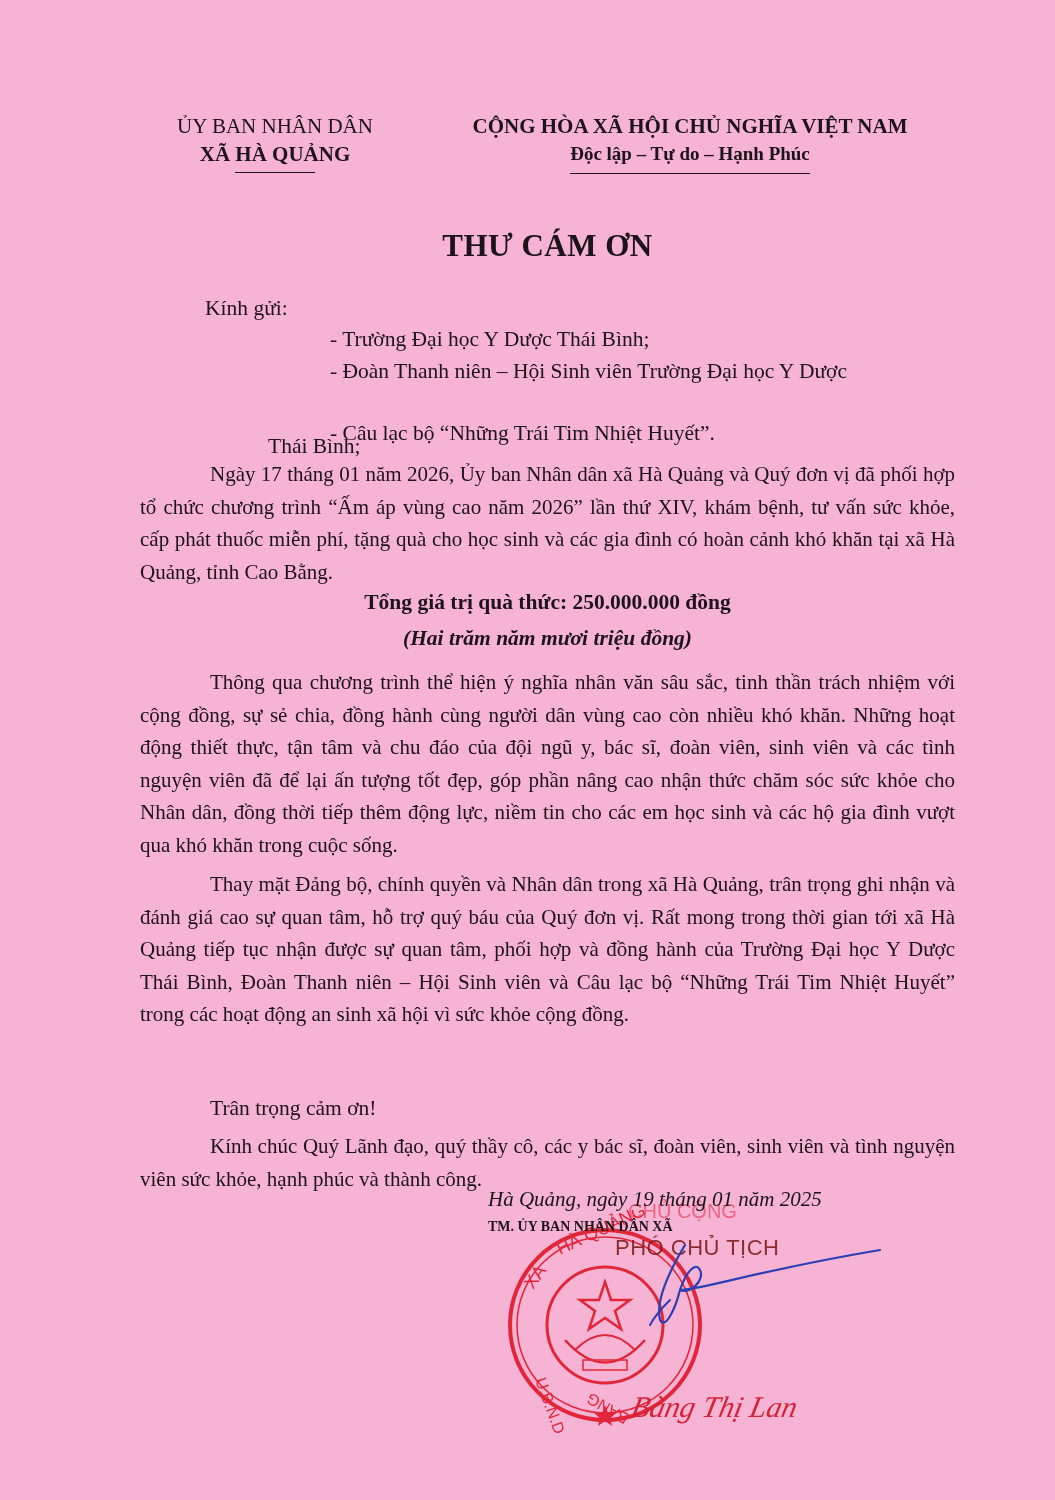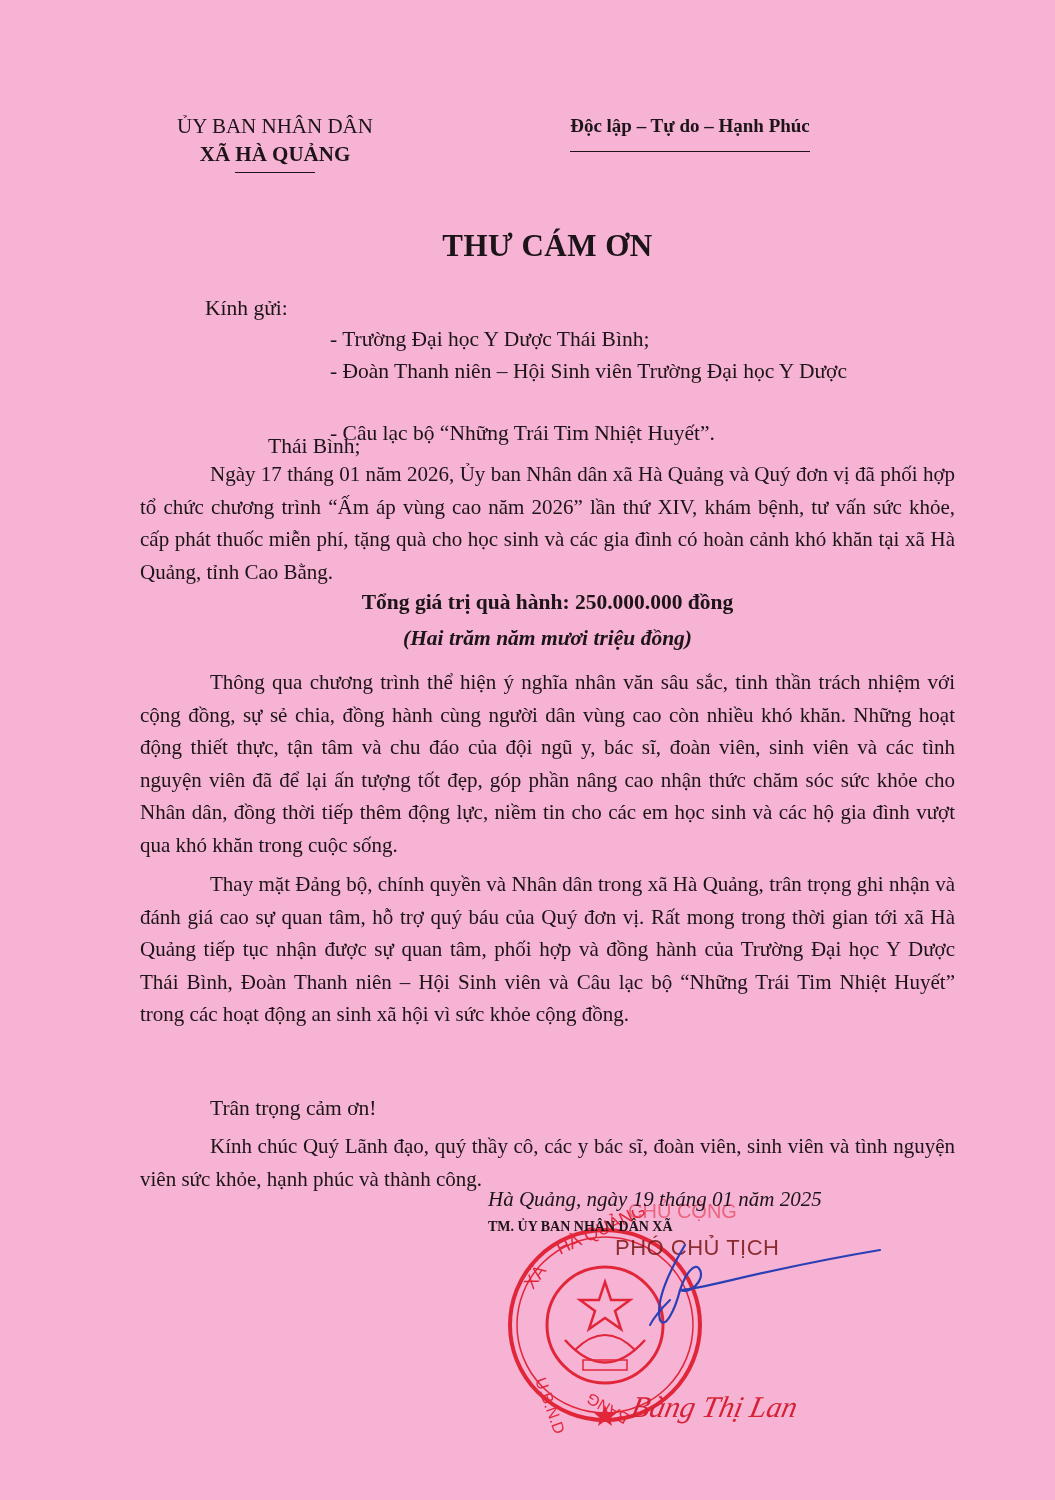--- a/index.html
+++ b/index.html
@@ -14,21 +14,21 @@
     .page { position: absolute; inset: 0; }
     .abs { position: absolute; white-space: nowrap; }
 
     .hdr-left { left: 150px; top: 112px; width: 250px; text-align: center; }
     .hdr-left .l1 { font-size: 21px; line-height: 28px; }
     .hdr-left .l2 { font-size: 21px; font-weight: bold; line-height: 28px; }
     .hdr-left .rule { width: 80px; height: 1px; background: #1c1418; margin: 4px auto 0; }
 
     .hdr-right { left: 430px; top: 112px; width: 520px; text-align: center; }
     .hdr-right .l1 { font-size: 21px; font-weight: bold; line-height: 28px; }
-    .hdr-right .l2 { font-size: 19px; font-weight: bold; line-height: 28px; display: inline-block; border-bottom: 1.5px solid #1c1418; padding-bottom: 11px; }
+    .hdr-right .l2 { font-size: 19px; font-weight: bold; line-height: 28px; display: inline-block; border-bottom: 1.5px solid #1c1418; padding-bottom: 5px; }
 
     .title { left: 0; width: 1095px; top: 228px; text-align: center; font-size: 31px; font-weight: bold; letter-spacing: 0.5px; }
 
     .txt { font-size: 21.5px; line-height: 32px; }
     .para { left: 140px; width: 815px; font-size: 21px; line-height: 32.5px; text-align: justify; white-space: normal; }
     .para .indent { display: inline-block; width: 70px; }
     .center { left: 140px; width: 815px; text-align: center; font-size: 21.5px; }
 
     .sig { left: 488px; width: 460px; text-align: left; }
     .sig .date { font-style: italic; font-size: 21px; line-height: 28px; }
@@ -45,34 +45,35 @@
 
 <div class="page">
 
   <div class="abs hdr-left">
     <div class="l1">ỦY BAN NHÂN DÂN</div>
     <div class="l2">XÃ HÀ QUẢNG</div>
     <div class="rule"></div>
   </div>
 
   <div class="abs hdr-right">
+    <div class="l1">CỘNG HÒA XÃ HỘI CHỦ NGHĨA VIỆT NAM</div>
     <div class="l2">Độc lập – Tự do – Hạnh Phúc</div>
   </div>
 
   <div class="abs title">THƯ CÁM ƠN</div>
 
   <div class="abs txt" style="left:205px; top:292px;">Kính gửi:</div>
   <div class="abs txt" style="left:330px; top:323px;">- Trường Đại học Y Dược Thái Bình;</div>
   <div class="abs txt" style="left:330px; top:355px;">- Đoàn Thanh niên – Hội Sinh viên Trường Đại học Y Dược</div>
   <div class="abs txt" style="left:268px; top:386px;margin-top:44px;">Thái Bình;</div>
   <div class="abs txt" style="left:330px; top:417px;">- Câu lạc bộ “Những Trái Tim Nhiệt Huyết”.</div>
 
   <div class="abs para" style="top:458px;"><span class="indent"></span><span>Ngày 17 tháng 01 năm 2026, Ủy ban Nhân dân xã Hà Quảng và Quý đơn vị đã phối hợp tổ chức chương trình “Ấm áp vùng cao năm 2026” lần thứ XIV, khám bệnh, tư vấn sức khỏe, cấp phát thuốc miễn phí, tặng quà cho học sinh và các gia đình có hoàn cảnh khó khăn tại xã Hà Quảng, tỉnh Cao Bằng.</span></div>
 
-  <div class="abs center" style="top:590px; font-weight:bold;">Tổng giá trị quà hành: 250.000.000 đồng</div>
+  <div class="abs center" style="top:590px; font-weight:bold;">Tổng giá trị quà thức: 250.000.000 đồng</div>
   <div class="abs center" style="top:626px; font-weight:bold; font-style:italic;">(Hai trăm năm mươi triệu đồng)</div>
 
   <div class="abs para" style="top:666px;"><span class="indent"></span><span>Thông qua chương trình thể hiện ý nghĩa nhân văn sâu sắc, tinh thần trách nhiệm với cộng đồng, sự sẻ chia, đồng hành cùng người dân vùng cao còn nhiều khó khăn. Những hoạt động thiết thực, tận tâm và chu đáo của đội ngũ y, bác sĩ, đoàn viên, sinh viên và các tình nguyện viên đã để lại ấn tượng tốt đẹp, góp phần nâng cao nhận thức chăm sóc sức khỏe cho Nhân dân, đồng thời tiếp thêm động lực, niềm tin cho các em học sinh và các hộ gia đình vượt qua khó khăn trong cuộc sống.</span></div>
 
   <div class="abs para" style="top:868px;"><span class="indent"></span><span>Thay mặt Đảng bộ, chính quyền và Nhân dân trong xã Hà Quảng, trân trọng ghi nhận và đánh giá cao sự quan tâm, hỗ trợ quý báu của Quý đơn vị. Rất mong trong thời gian tới xã Hà Quảng tiếp tục nhận được sự quan tâm, phối hợp và đồng hành của Trường Đại học Y Dược Thái Bình, Đoàn Thanh niên – Hội Sinh viên và Câu lạc bộ “Những Trái Tim Nhiệt Huyết” trong các hoạt động an sinh xã hội vì sức khỏe cộng đồng.</span></div>
 
   <div class="abs para" style="top:1130px;"><span class="indent"></span><span>Kính chúc Quý Lãnh đạo, quý thầy cô, các y bác sĩ, đoàn viên, sinh viên và tình nguyện viên sức khỏe, hạnh phúc và thành công.</span></div>
 
   <div class="abs txt" style="left:210px; top:1092px;">Trân trọng cảm ơn!</div>
 

